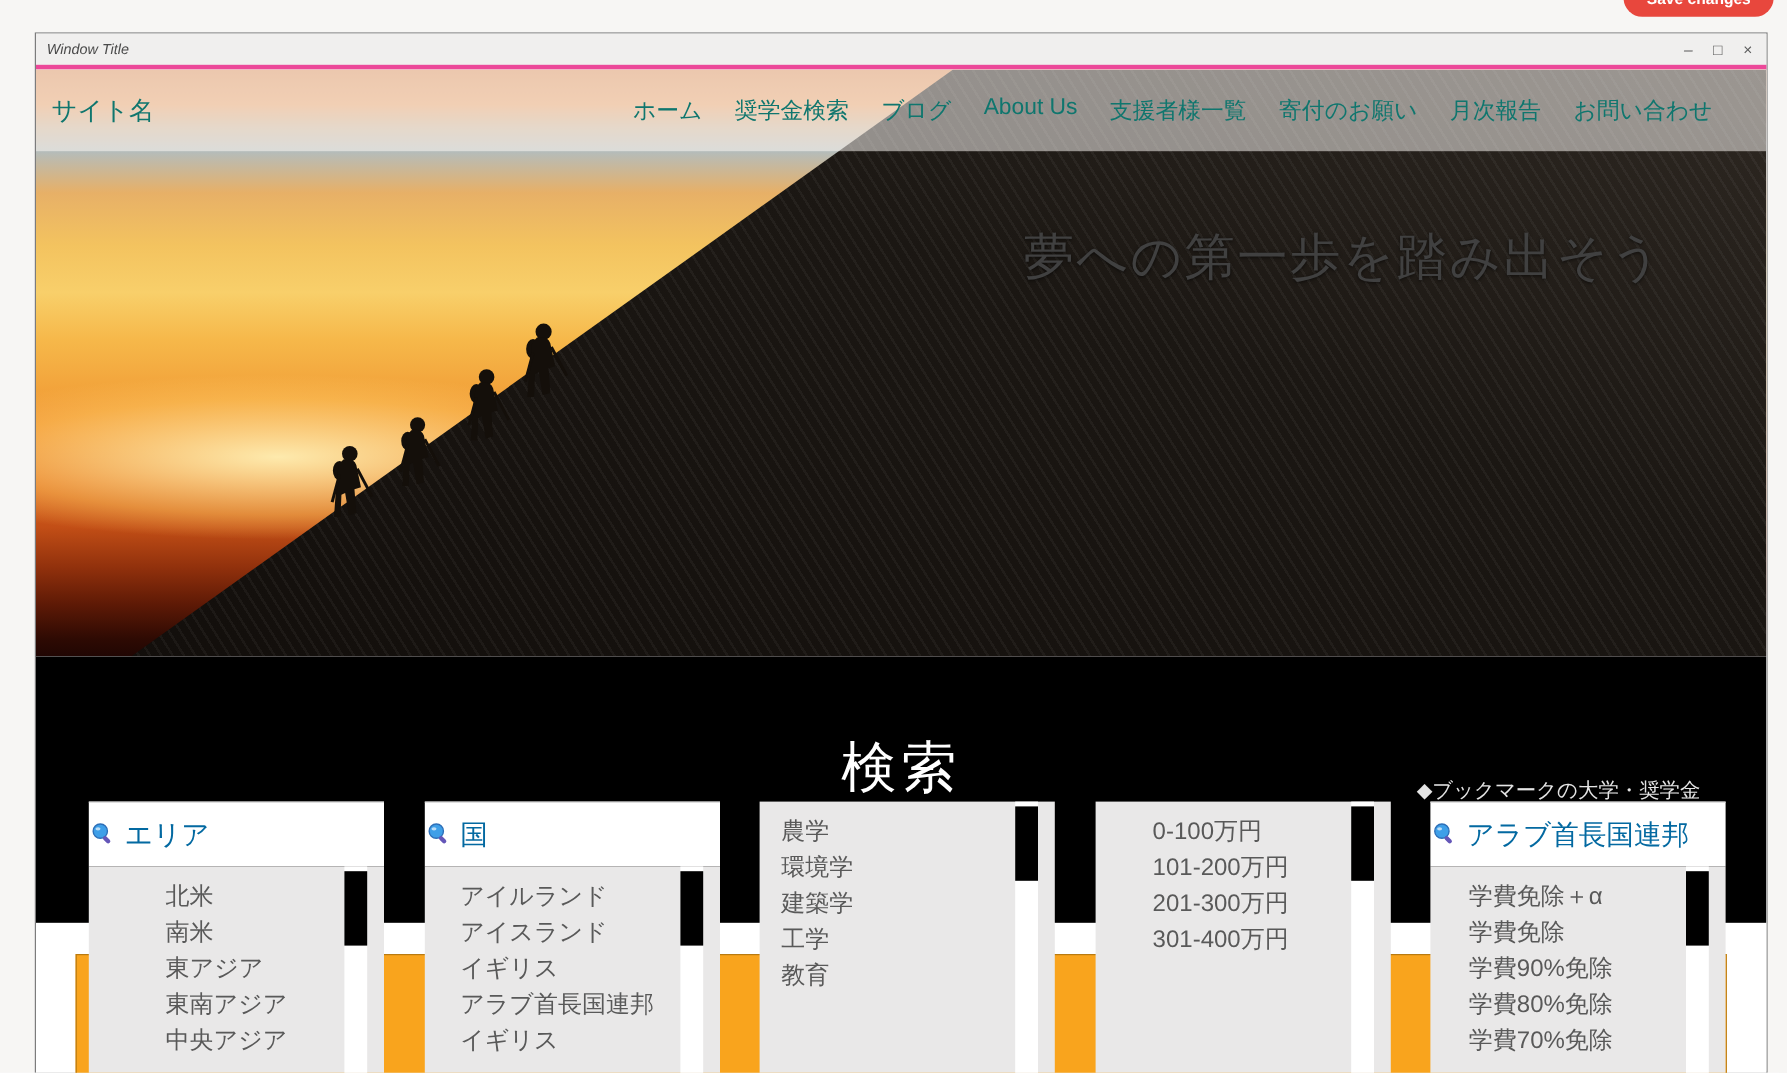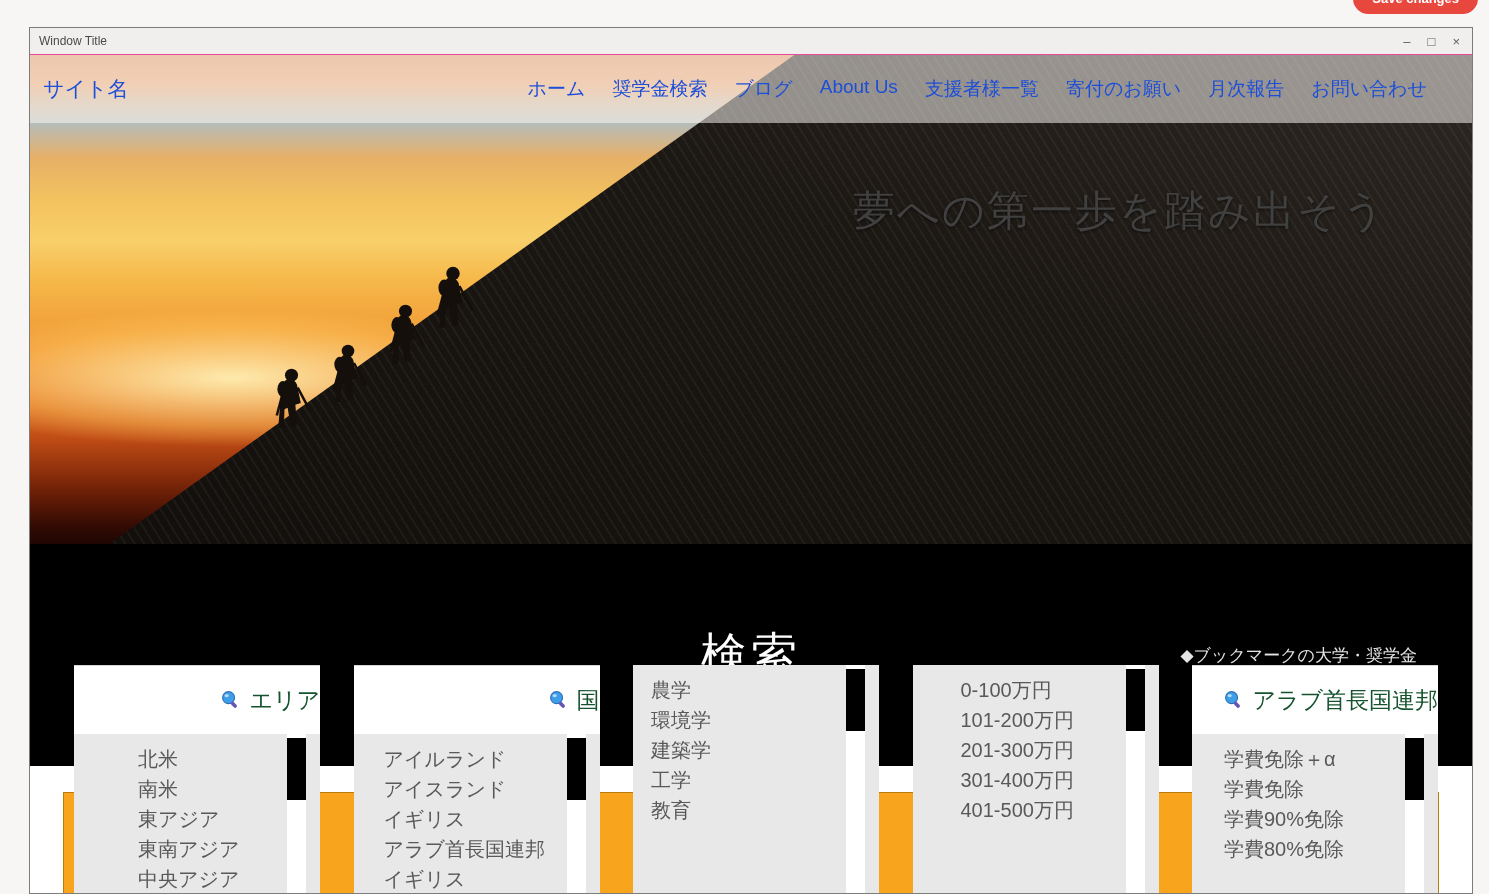--- a/index.html
+++ b/index.html
@@ -13,22 +13,22 @@
     position:absolute;top:-17px;right:11px;z-index:50;
     background:#e8473d;color:#fff;border:none;border-radius:16px;
     height:31px;padding:0 19px;font-size:13px;font-weight:bold;cursor:pointer;
   }
   
   .window{
     position:absolute;left:29px;top:27px;width:1444px;height:867px;
     border:1px solid #7c7c7c;box-sizing:border-box;background:#fff;
   }
   .titlebar{
-    height:26px;background:#f0efee;border-bottom:1px solid #ec4899;
-    display:flex;align-items:center;font-size:12px;color:#4a4a4a;
+    height:26px;background:#f0efee;border-bottom:4px solid #ec4899;
+    display:flex;align-items:center;font-size:12px;color:#4a4a4a;font-style:italic;
   }
   .titlebar .title{margin-left:9px;}
   .win-controls{margin-left:auto;margin-right:12px;display:flex;gap:17px;color:#5c5c5c;font-size:13px;}
   .win-btn{cursor:pointer;line-height:1;}
   .content{position:relative;height:838px;overflow:hidden;background:#fff;}
 
   
   .hero{position:absolute;left:0;top:0;width:1442px;height:489px;overflow:hidden;}
   .sky{
     position:absolute;inset:0;
@@ -55,53 +55,53 @@
     text-shadow:0 1px 3px rgba(0,0,0,.6);
   }
   .hero-desc{
     position:absolute;left:535px;top:305px;width:845px;text-align:center;
     color:#fff;font-size:19px;line-height:27px;text-shadow:0 1px 2px rgba(0,0,0,.7);
   }
   
   .navbar{
     position:absolute;left:0;top:0;width:1442px;height:68px;z-index:5;
     background:rgba(255,252,248,.52);
-    display:flex;align-items:center;color:#1d4ed8;
+    display:flex;align-items:center;color:#0f766e;
   }
   .site-name{margin-left:13px;font-size:21px;cursor:pointer;}
   .nav-menu{margin-left:auto;margin-right:45px;display:flex;gap:27px;font-size:19px;}
   .nav-item{cursor:pointer;white-space:nowrap;}
 
   
   .search-band{
     position:absolute;left:0;top:489px;width:1442px;height:222px;background:#000;color:#fff;
   }
   .search-title{
-    text-align:center;padding-top:80px;font-size:46px;font-weight:500;letter-spacing:4px;
+    text-align:center;padding-top:62px;font-size:46px;font-weight:500;letter-spacing:4px;
   }
   .bookmark-link{
     position:absolute;right:55px;top:100px;font-size:17px;color:#e5e5e5;cursor:pointer;white-space:nowrap;
   }
 
   
   .orange-block{
     position:absolute;left:33px;top:737px;width:1376px;height:110px;
     background:#f9a41d;border:1px solid #b97a10;box-sizing:border-box;z-index:2;
   }
 
   
   .columns{
     position:absolute;left:44px;top:610px;width:1364px;z-index:6;
     display:flex;justify-content:space-between;
   }
   .column{width:246px;}
   .col-header{
-    background:#fff;height:69px;border-top:1px solid #d8d8d8;box-sizing:border-box;
-    display:flex;align-items:center;justify-content:flex-end;gap:7px;
-    font-size:23px;color:#14532d;cursor:pointer;
+    background:#fff;height:54px;border-top:1px solid #d8d8d8;box-sizing:border-box;
+    display:flex;align-items:center;justify-content:flex-start;gap:7px;
+    font-size:23px;color:#0369a1;cursor:pointer;
   }
   .col-header svg{flex:0 0 auto;}
   .list{
     position:relative;background:#e9e8e8;height:240px;box-sizing:border-box;
     padding-top:10px;font-size:20px;color:#595959;
   }
   .list-item{line-height:30px;white-space:nowrap;cursor:pointer;}
   .column:nth-child(1) .list{padding-left:64px;}
   .column:nth-child(2) .list{padding-left:30px;}
   .column:nth-child(3) .list{padding-left:18px;}
@@ -230,21 +230,20 @@
           </div>
   </div>
 
   <div class="column">
     <div class="list">
 
     <div class="list-item">0-100万円</div>
             <div class="list-item">101-200万円</div>
             <div class="list-item">201-300万円</div>
             <div class="list-item">301-400万円</div>
-            <div class="list-item">401-500万円</div>
             <div class="vscroll">
         <div class="vthumb"></div>
       </div>
           </div>
   </div>
 
   <div class="column">
     <div class="col-header">
       <svg width="23" height="23" viewBox="0 0 24 24">
         <circle cx="10" cy="9" r="6.2" fill="#3e9fe8" stroke="#2d6fb8" stroke-width="1.2"></circle>
@@ -252,20 +251,21 @@
         <rect x="14.2" y="12.5" width="7.5" height="3.8" rx="1.9" transform="rotate(45 14.2 12.5)" fill="#6456b8"></rect>
       </svg>
       <span class="col-label">アラブ首長国連邦</span>
     </div>
     <div class="list">
 
     <div class="list-item">学費免除＋α</div>
             <div class="list-item">学費免除</div>
             <div class="list-item">学費90%免除</div>
             <div class="list-item">学費80%免除</div>
+            <div class="list-item">学費70%免除</div>
             <div class="vscroll">
         <div class="vthumb"></div>
       </div>
           </div>
   </div>
 </div>
   </div>
 </div>
 
 </body></html>

